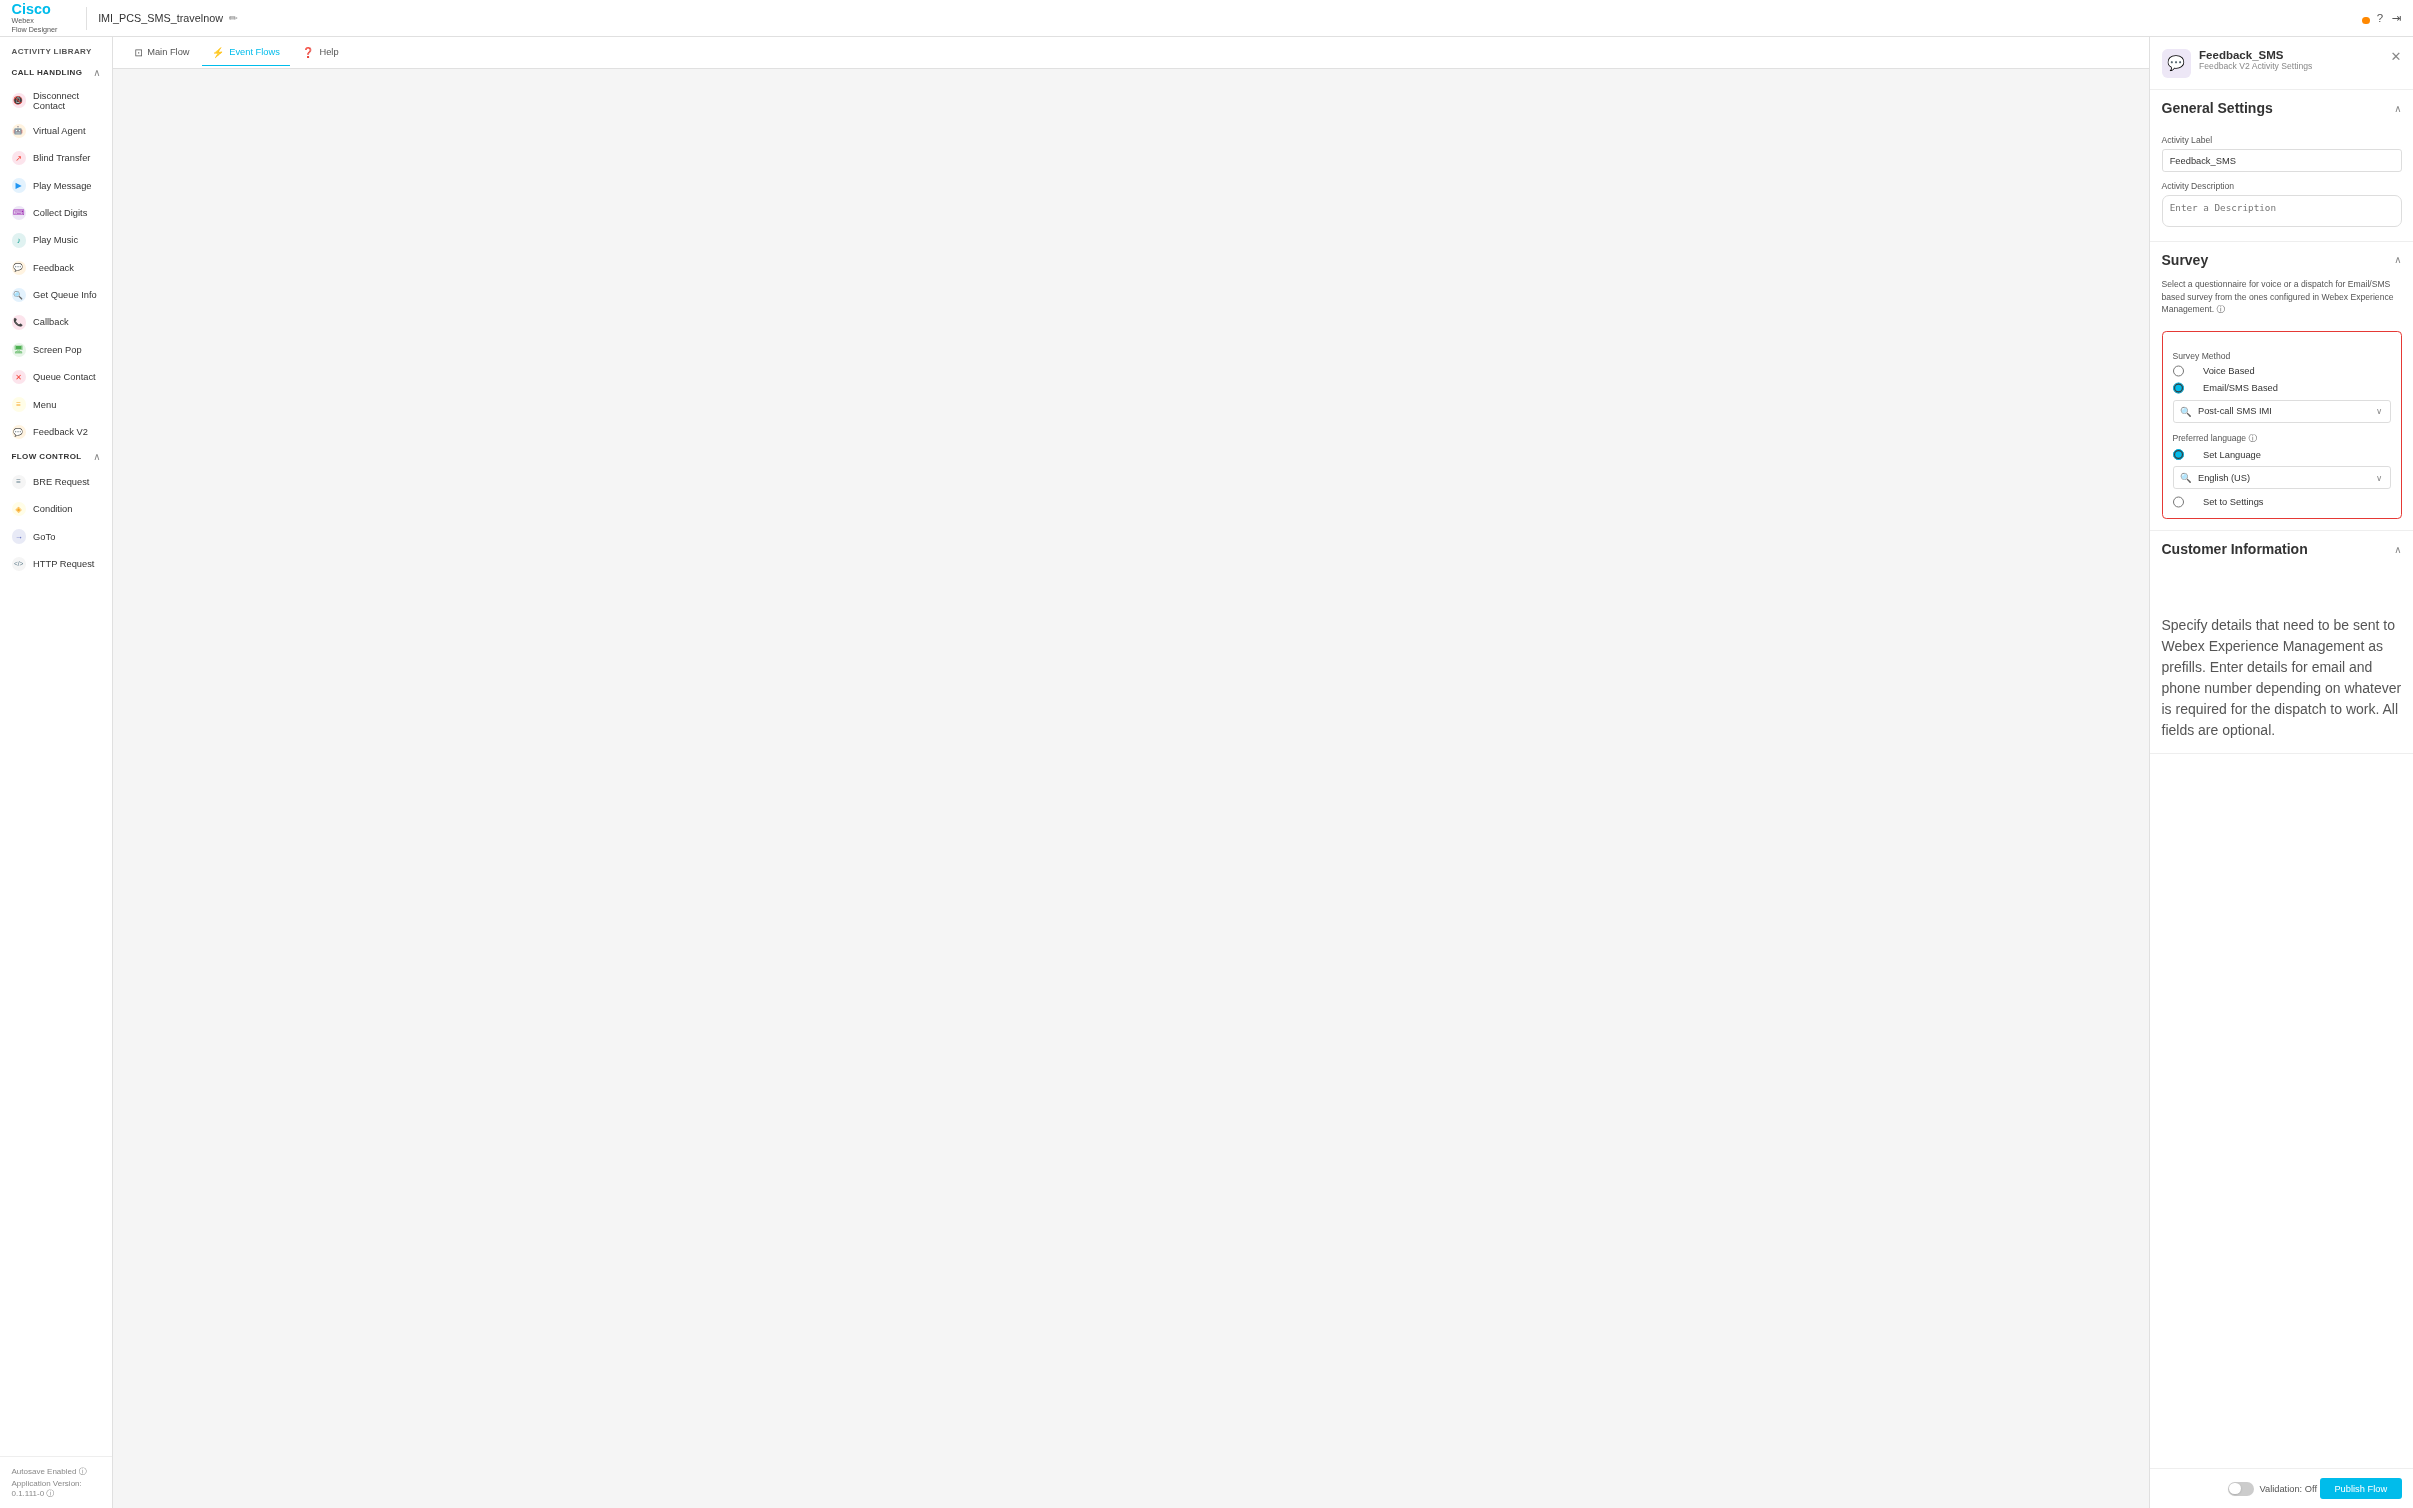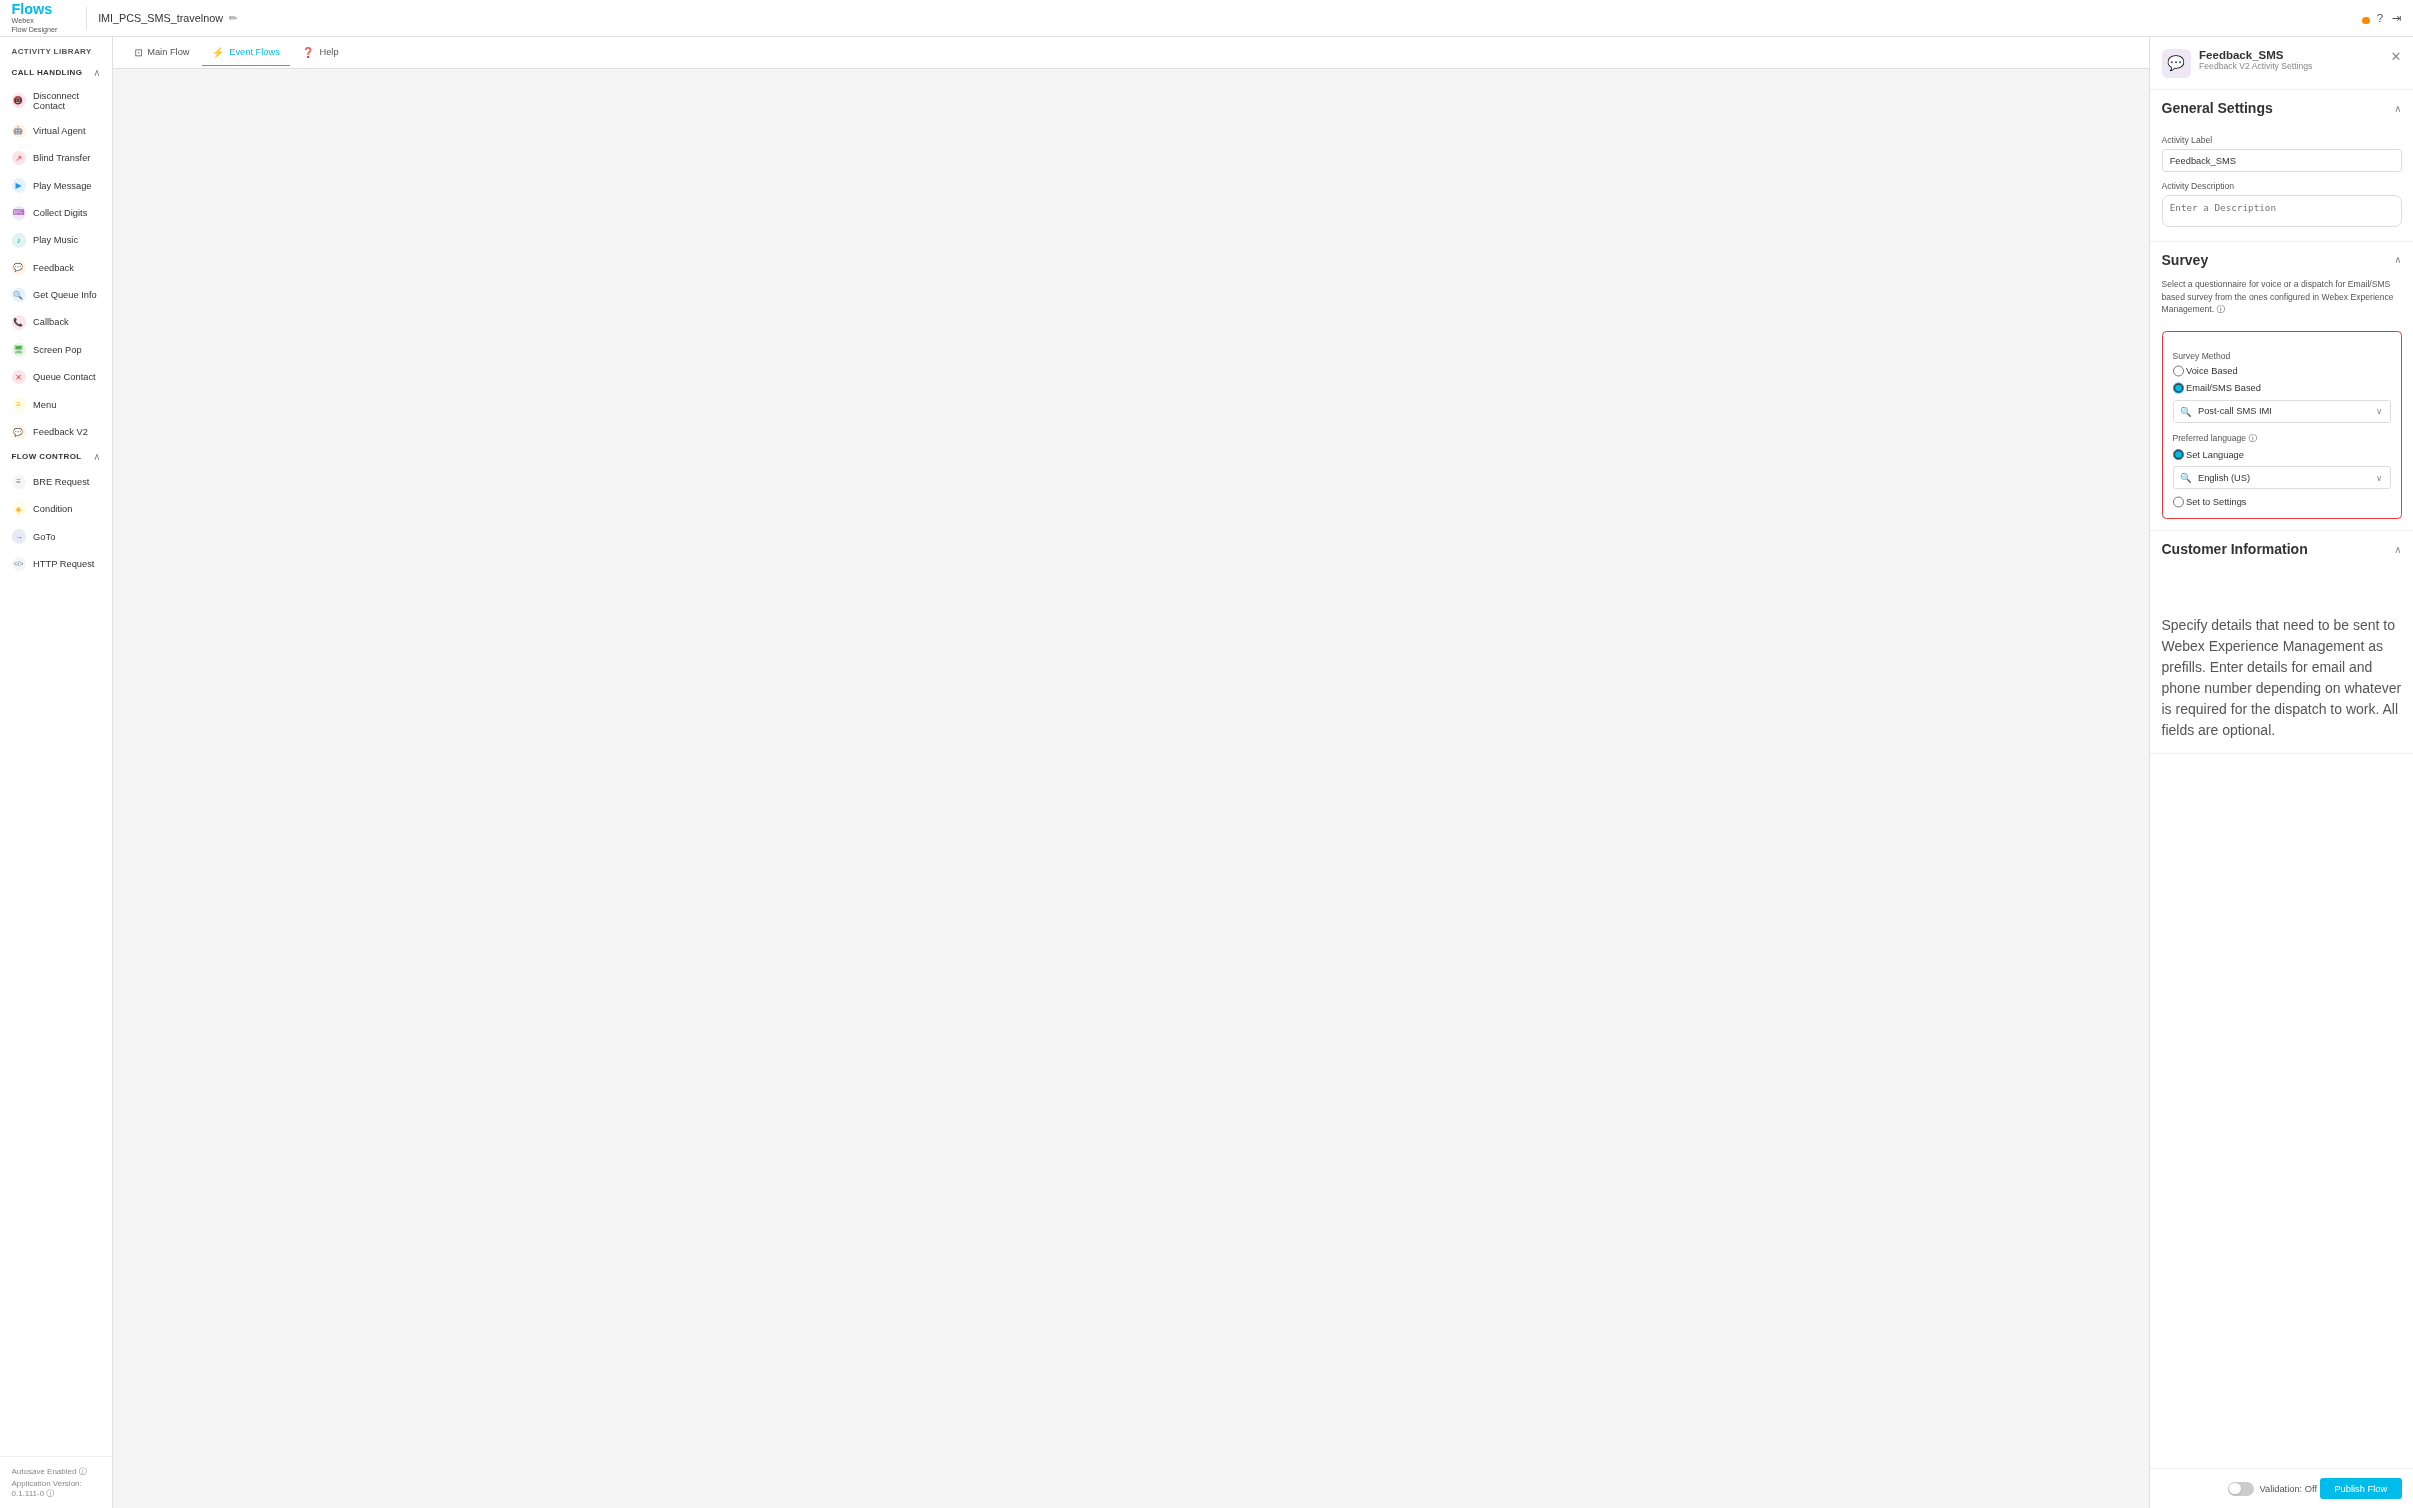--- a/index.html
+++ b/index.html
@@ -56,21 +56,21 @@
     .panel-section { border-bottom: 0.7px solid #eee; }
     .panel-section-header { display: flex; justify-content: space-between; align-items: center; padding: 10px 11.5px; cursor: pointer; }
     .panel-section-label { font-size: 14px; font-weight: 600; color: #333; }
     .panel-section-body { padding: 0 11.5px 11.5px; }
     .form-label { font-size: 8.6px; color: #555; margin-bottom: 4.3px; margin-top: 8.6px; font-weight: 500; }
     .form-input { width: 100%; border: 0.7px solid #ddd; border-radius: 2.9px; padding: 5.7px 7.2px; font-size: 9.3px; color: #333; outline: none; }
     .form-textarea { width: 100%; border: 0.7px solid #ddd; border-radius: 7px; padding: 5.7px 7.2px; font-size: 9.3px; color: #aaa; height: 32px; resize: none; outline: none; }
     .survey-box { border: 1.4px solid #e53935; border-radius: 4.3px; padding: 10px; margin: 0; }
     .survey-desc { font-size: 8.6px; color: #555; line-height: 1.5; margin-bottom: 15px; }
     .radio-group { display: flex; flex-direction: column; gap: 5.7px; }
-    .radio-item { display: flex; align-items: center; gap: 2px; font-size: 9.3px; color: #333; }
+    .radio-item { display: flex; align-items: center; gap: 19px; font-size: 9.3px; color: #333; }
     .radio-input { accent-color: #00bceb; width: 11.5px; height: 11.5px; }
     .search-dropdown { display: flex; align-items: center; border: 0.7px solid #ddd; border-radius: 2.9px; padding: 5px 7.2px; margin-top: 5.7px; gap: 5.7px; cursor: pointer; }
     .search-dropdown-icon { color: #888; font-size: 9.3px; }
     .search-dropdown-text { flex: 1; font-size: 9.3px; color: #333; }
     .search-dropdown-arrow { color: #888; font-size: 8.6px; }
     .customer-info-desc { font-size: 14px; color: #555; line-height: 1.5; margin-top: 48px; }
     .panel-footer { display: flex; align-items: center; justify-content: flex-end; gap: 3px; padding: 8.6px 11.5px; border-top: 0.7px solid #eee; background: #fff; }
     .validation-toggle { display: flex; align-items: center; gap: 5.7px; font-size: 9.3px; color: #555; }
     .toggle-switch { width: 26px; height: 14.4px; background: #ccc; border-radius: 7.2px; position: relative; cursor: pointer; }
     .toggle-knob { width: 11.5px; height: 11.5px; background: #fff; border-radius: 50%; position: absolute; top: 1.4px; left: 1.4px; transition: left 0.2s; box-shadow: 0 0.7px 2.2px rgba(0,0,0,0.2); }
@@ -79,21 +79,21 @@
     
     .collapse-arrow { font-size: 10px; color: #888; }
     .canvas-wrapper { position: relative; flex: 1; overflow: hidden; }
   </style>
 </head>
 <body>
 
 <div class="header">
   <div class="cisco-logo">
     <div style="display:flex;flex-direction:column;align-items:flex-start;">
-      <span style="font-size:14.4px;font-weight:800;color:#00bceb;">Flows</span>
+      <span style="font-size:14.4px;font-weight:800;color:#00bceb;">Cisco</span>
       <span style="font-size:7.2px;color:#555;line-height:1.2;">Webex<br>Flow Designer</span>
     </div>
   </div>
   <div style="width:0.7px;height:23px;background:#e0e0e0;margin:0 11.5px;"></div>
   <div class="header-title">
     <span>IMI_PCS_SMS_travelnow</span>
     <span style="cursor:pointer;color:#888;">✏</span>
   </div>
   <div class="header-right">
     <div style="position:relative;">

